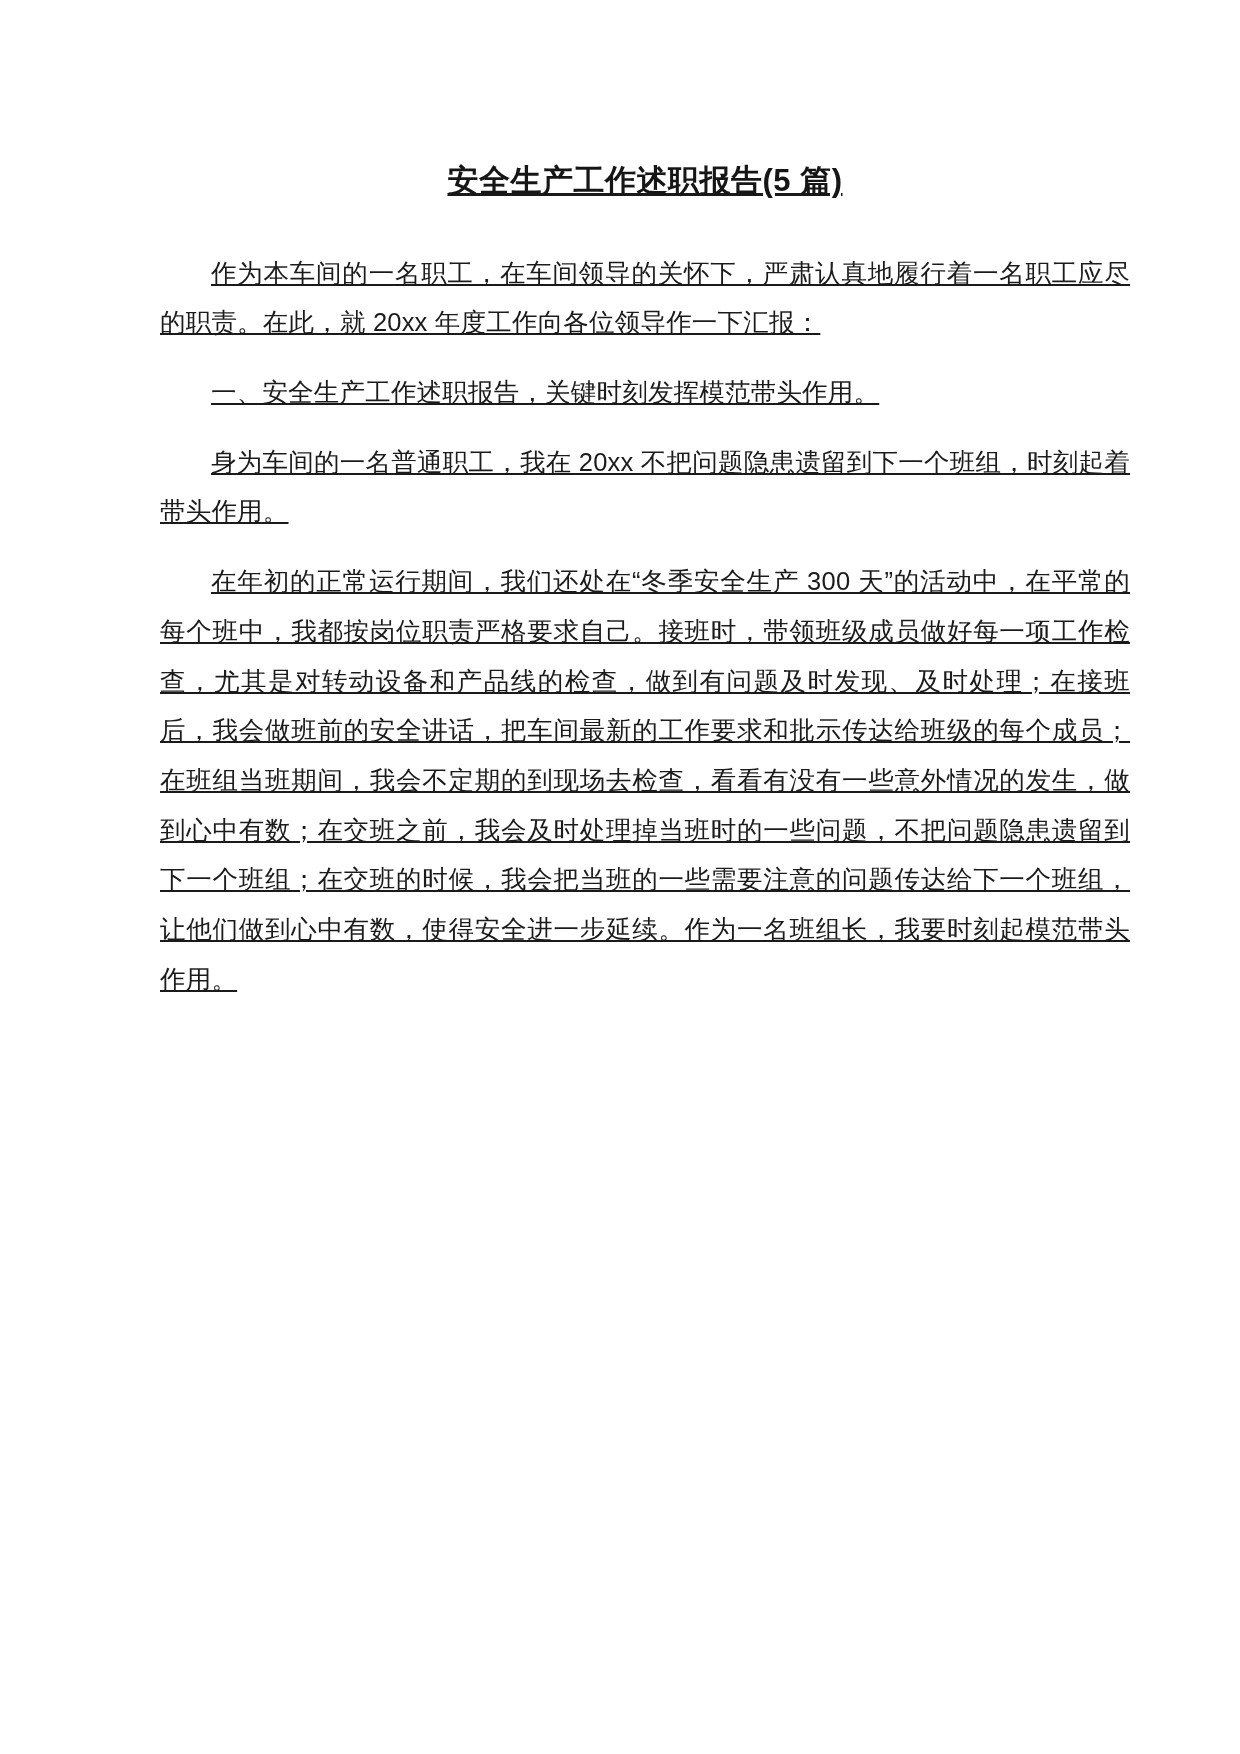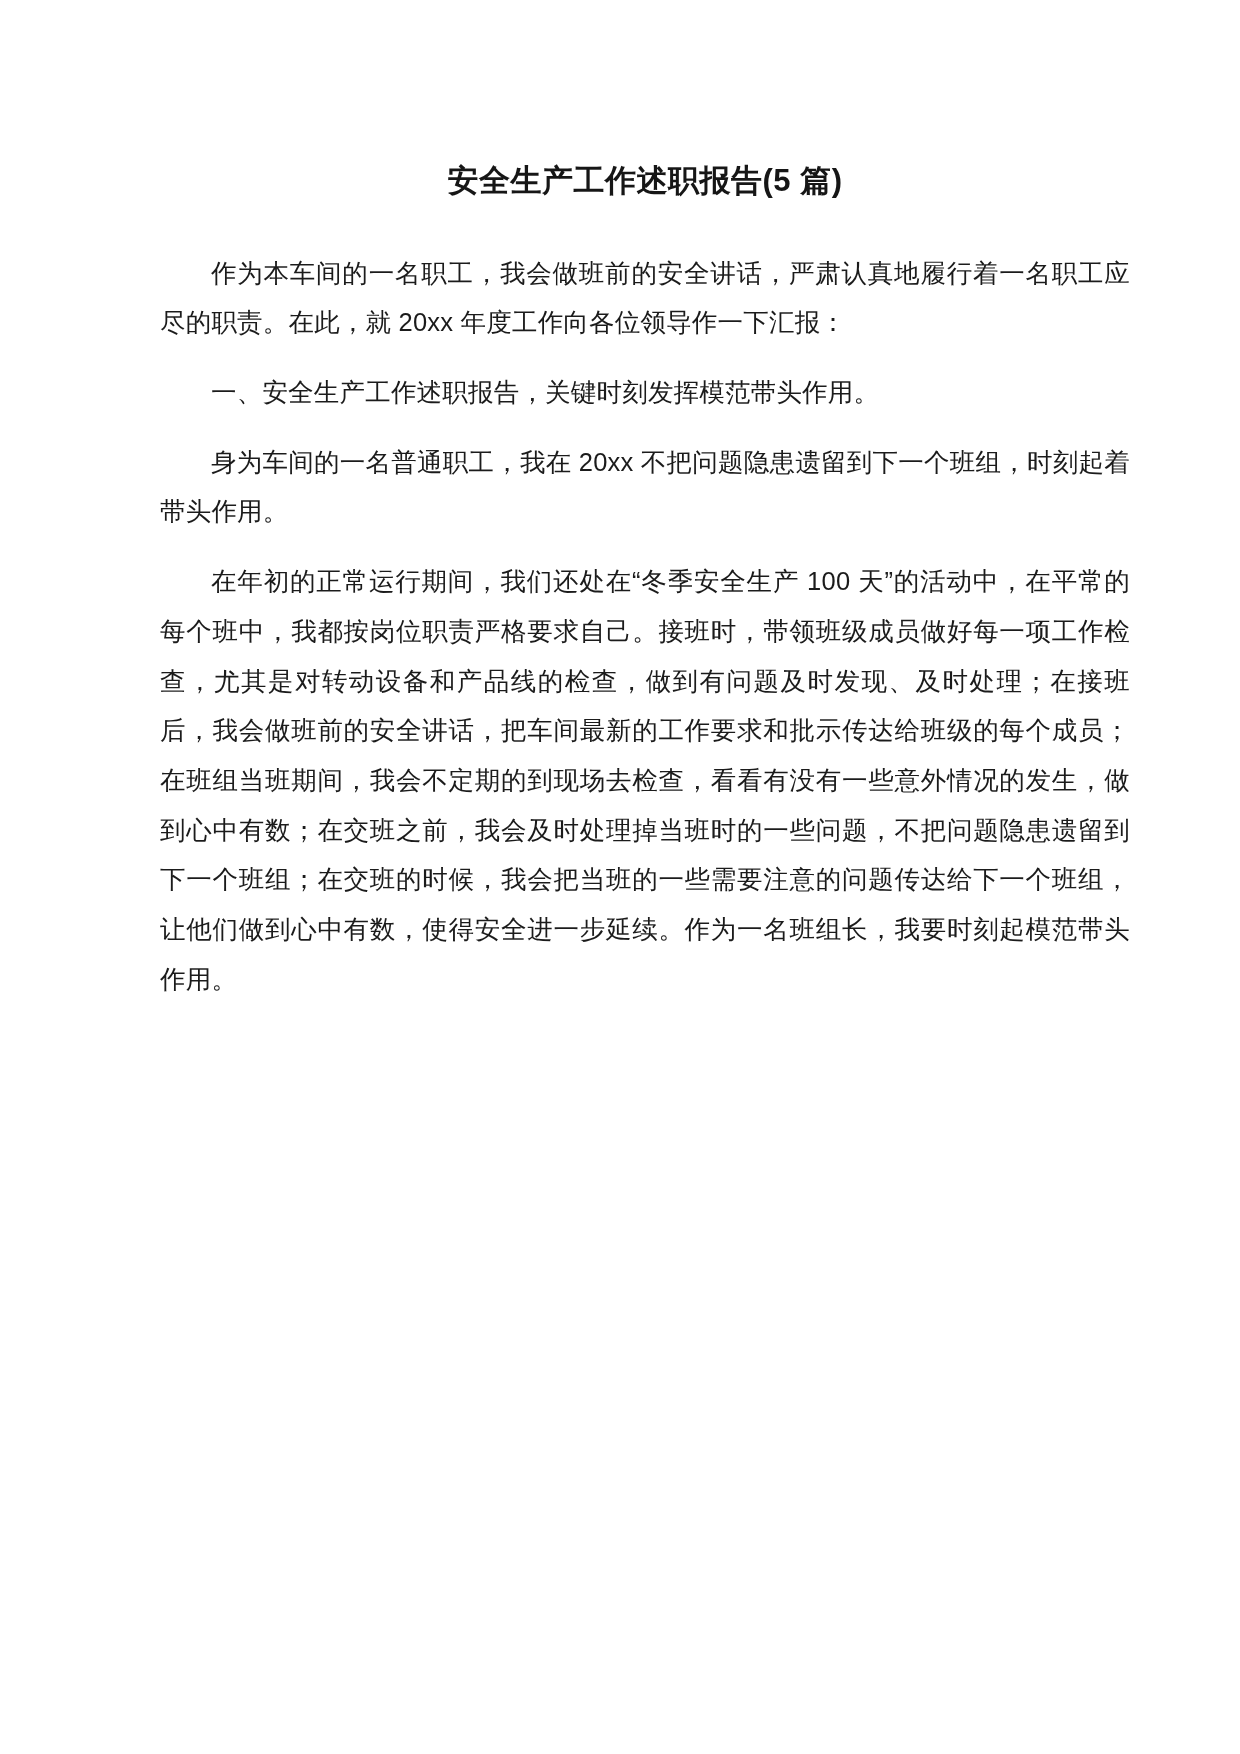--- a/index.html
+++ b/index.html
@@ -14,20 +14,21 @@
     color: #1a1a1a;
     -webkit-font-smoothing: antialiased;
   }
   .page {
     position: relative;
     width: 1240px;
     height: 1754px;
     box-sizing: border-box;
     padding: 140px 110px 80px 160px;
     background: #ffffff;
+    text-decoration: underline;
   }
   .doc-title {
     font-size: 31px;
     font-weight: 700;
     text-align: center;
     letter-spacing: 0.5px;
     line-height: 1.5;
     margin: 18px 0 0 0;
     color: #161616;
   }
@@ -60,19 +61,19 @@
 </style>
 </head>
 <body>
 
 <div class="page">
 
   <h1 class="doc-title">安全生产工作述职报告(5 篇)</h1>
 
 
   <div class="body-block">
-    <p class="para">作为本车间的一名职工，我会做班前的安全讲话，严肃认真地履行着一名职工应尽的职责。在此，就 20xx 年度工作向各位领导作一下汇报：</p>
+    <p class="para">作为本车间的一名职工，在车间领导的关怀下，严肃认真地履行着一名职工应尽的职责。在此，就 20xx 年度工作向各位领导作一下汇报：</p>
     <p class="para">一、安全生产工作述职报告，关键时刻发挥模范带头作用。</p>
     <p class="para">身为车间的一名普通职工，我在 20xx 不把问题隐患遗留到下一个班组，时刻起着带头作用。</p>
-    <p class="para">在年初的正常运行期间，我们还处在“冬季安全生产 100 天”的活动中，在平常的每个班中，我都按岗位职责严格要求自己。接班时，带领班级成员做好每一项工作检查，尤其是对转动设备和产品线的检查，做到有问题及时发现、及时处理；在接班后，我会做班前的安全讲话，把车间最新的工作要求和批示传达给班级的每个成员；在班组当班期间，我会不定期的到现场去检查，看看有没有一些意外情况的发生，做到心中有数；在交班之前，我会及时处理掉当班时的一些问题，不把问题隐患遗留到下一个班组；在交班的时候，我会把当班的一些需要注意的问题传达给下一个班组，让他们做到心中有数，使得安全进一步延续。作为一名班组长，我要时刻起模范带头作用。</p>
+    <p class="para">在年初的正常运行期间，我们还处在“冬季安全生产 300 天”的活动中，在平常的每个班中，我都按岗位职责严格要求自己。接班时，带领班级成员做好每一项工作检查，尤其是对转动设备和产品线的检查，做到有问题及时发现、及时处理；在接班后，我会做班前的安全讲话，把车间最新的工作要求和批示传达给班级的每个成员；在班组当班期间，我会不定期的到现场去检查，看看有没有一些意外情况的发生，做到心中有数；在交班之前，我会及时处理掉当班时的一些问题，不把问题隐患遗留到下一个班组；在交班的时候，我会把当班的一些需要注意的问题传达给下一个班组，让他们做到心中有数，使得安全进一步延续。作为一名班组长，我要时刻起模范带头作用。</p>
   </div>
 
 </div>
 
 </body></html>

